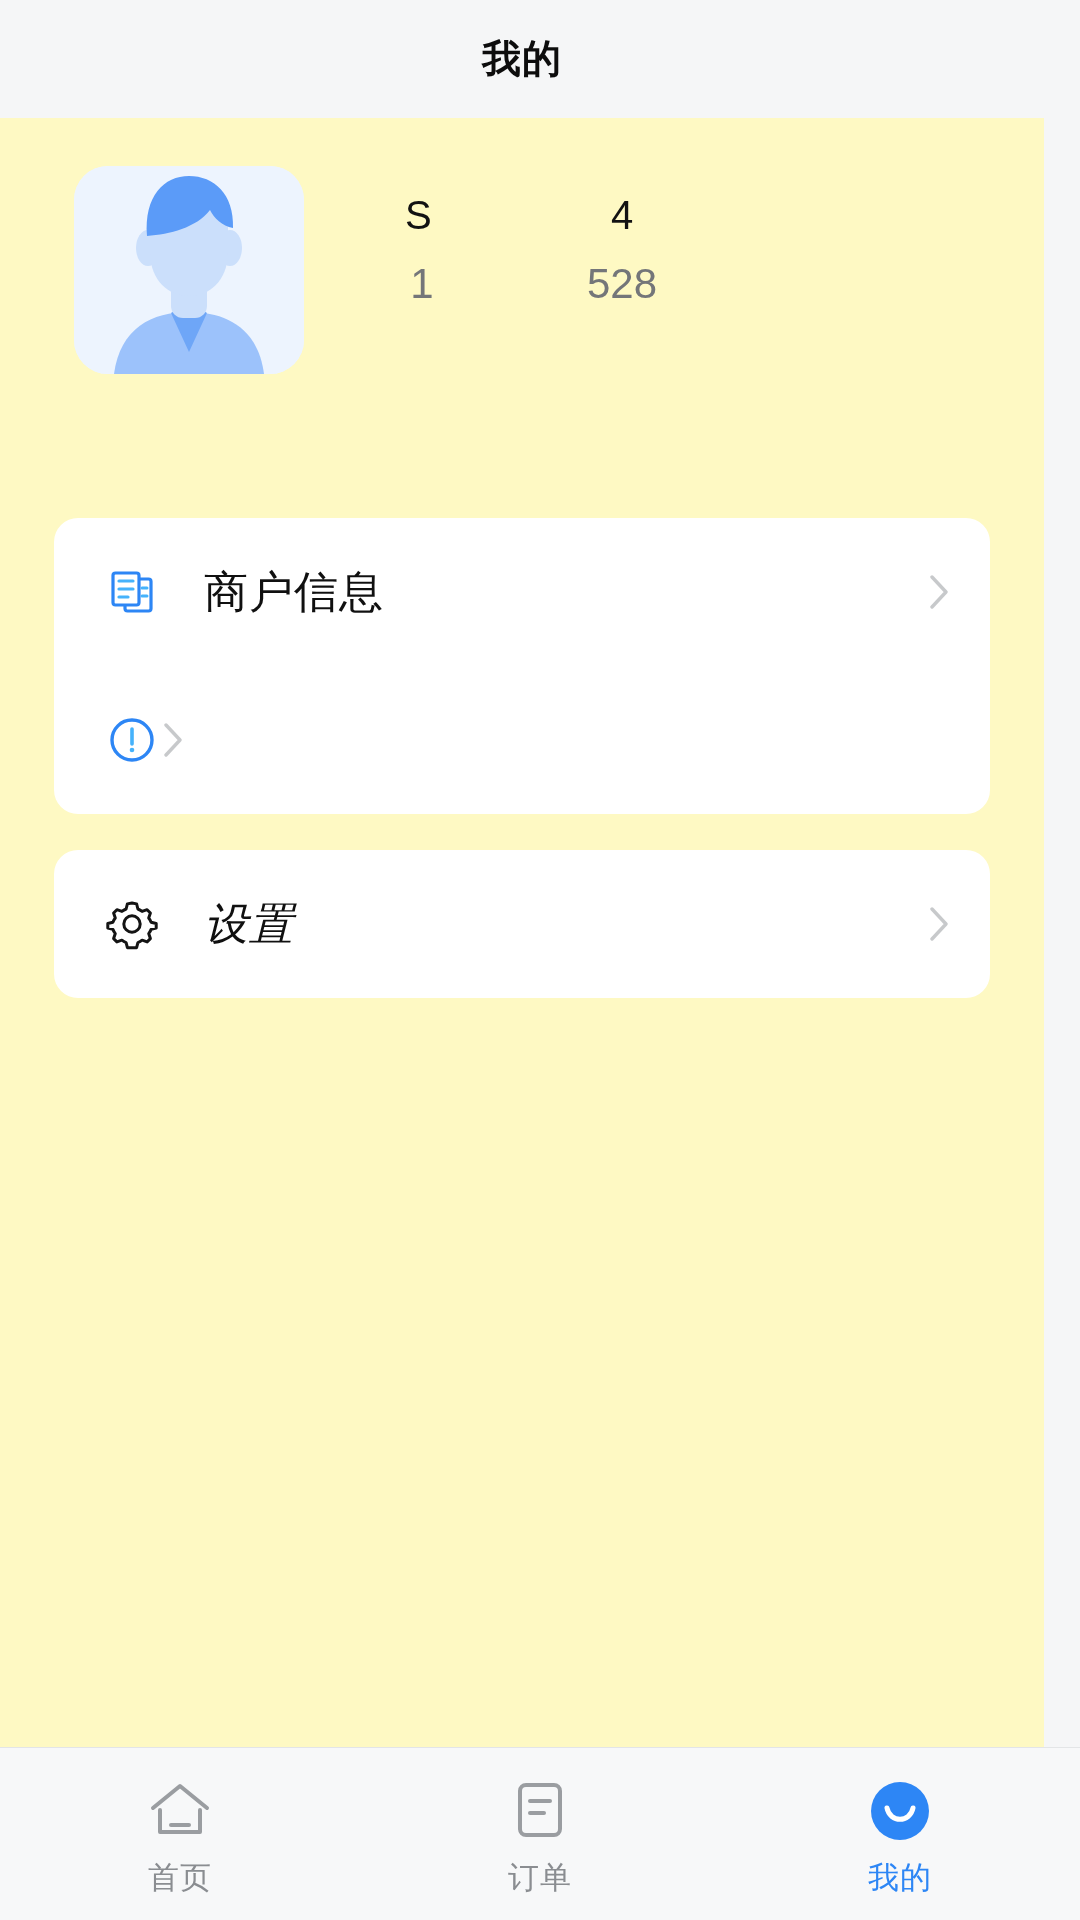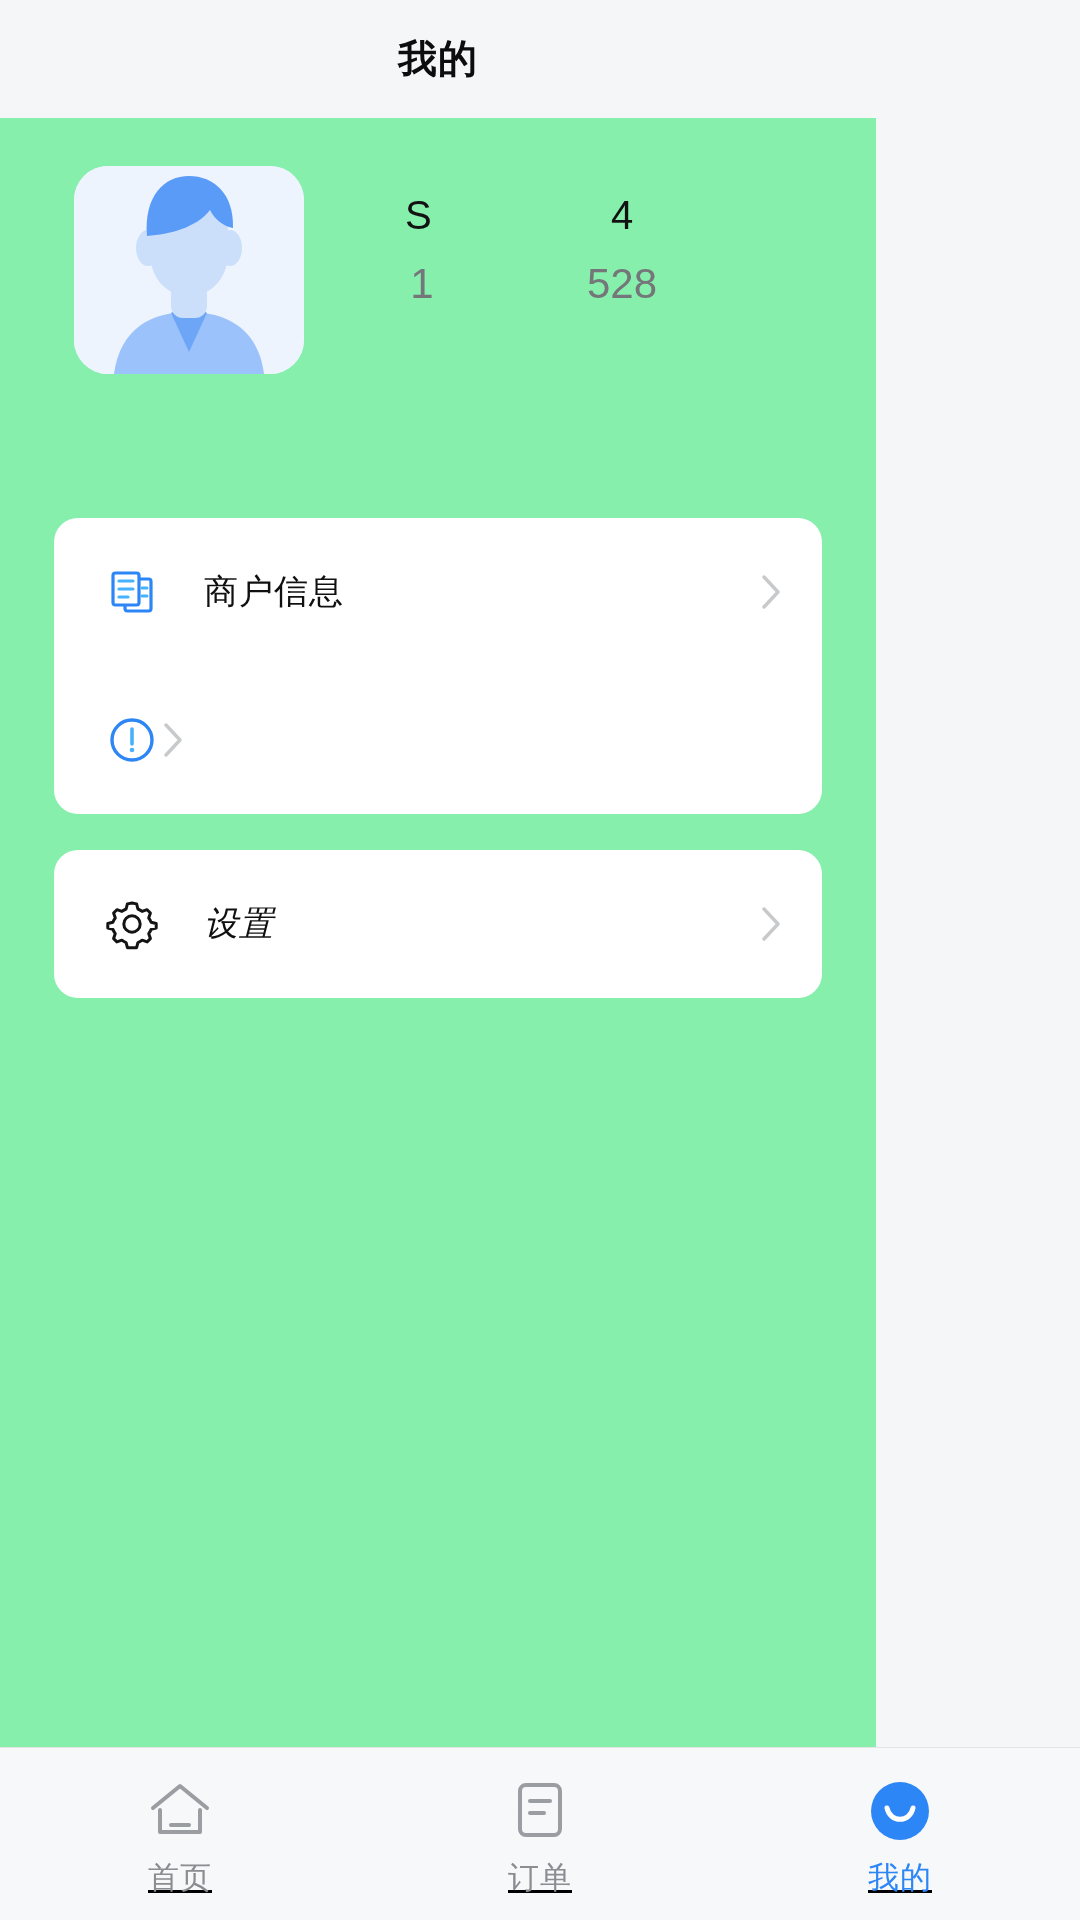--- a/index.html
+++ b/index.html
@@ -2,21 +2,21 @@
 <html><head>
 <meta charset="utf-8">
 <style>
   * { margin:0; padding:0; box-sizing:border-box; }
   html, body {
     width:1080px; height:1920px;
     background:#f5f6f7;
     font-family:"Liberation Sans","DejaVu Sans",sans-serif;
     overflow:hidden;
   }
-  .screen { position:relative; width:876px; height:1920px; background:#86efac; }
+  .screen { position:relative; width:1044px; height:1920px; background:#fef9c3; }
 
   
   .header {
     height:118px;
     display:flex; align-items:center; justify-content:center;
     background:#f5f6f7;
   }
   .header-title {
     font-size:39px; font-weight:bold; color:#0d0d0d; letter-spacing:1px;
   }
@@ -73,36 +73,35 @@
     position:relative;
   }
   .row .icon {
     width:60px; height:60px;
     flex:0 0 auto;
     display:flex; align-items:center; justify-content:center;
   }
   .row .icon svg { display:block; }
   .row .label {
     margin-left:42px;
-    font-size:34px; color:#101010; letter-spacing:1px;
+    font-size:44px; color:#101010; letter-spacing:1px;
     flex:1 1 auto;
   }
   .chev {
     width:22px; height:38px; flex:0 0 auto; opacity:.55;
   }
   .chev svg { display:block; }
 
   
   .tabbar {
     position:absolute; left:0; bottom:0;
     width:1080px; height:173px;
     background:#f7f8f9;
     border-top:1px solid #e3e5e7;
     display:flex;
-    text-decoration:underline;
   }
   .tab {
     flex:1 1 0;
     display:flex; flex-direction:column;
     align-items:center; justify-content:center;
     padding-top:6px;
   }
   .tab .tab-icon { height:72px; display:flex; align-items:center; justify-content:center; }
   .tab .tab-label {
     margin-top:10px; font-size:31px; color:#8a8d91; letter-spacing:1px;

